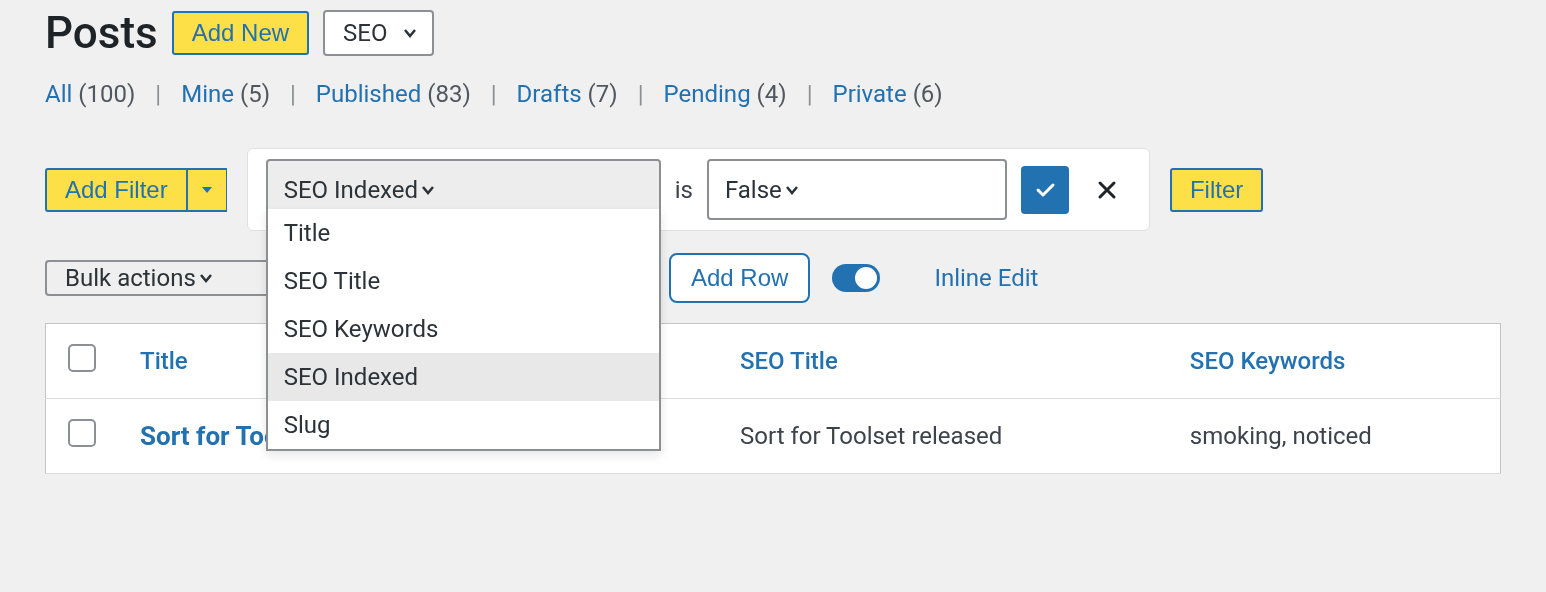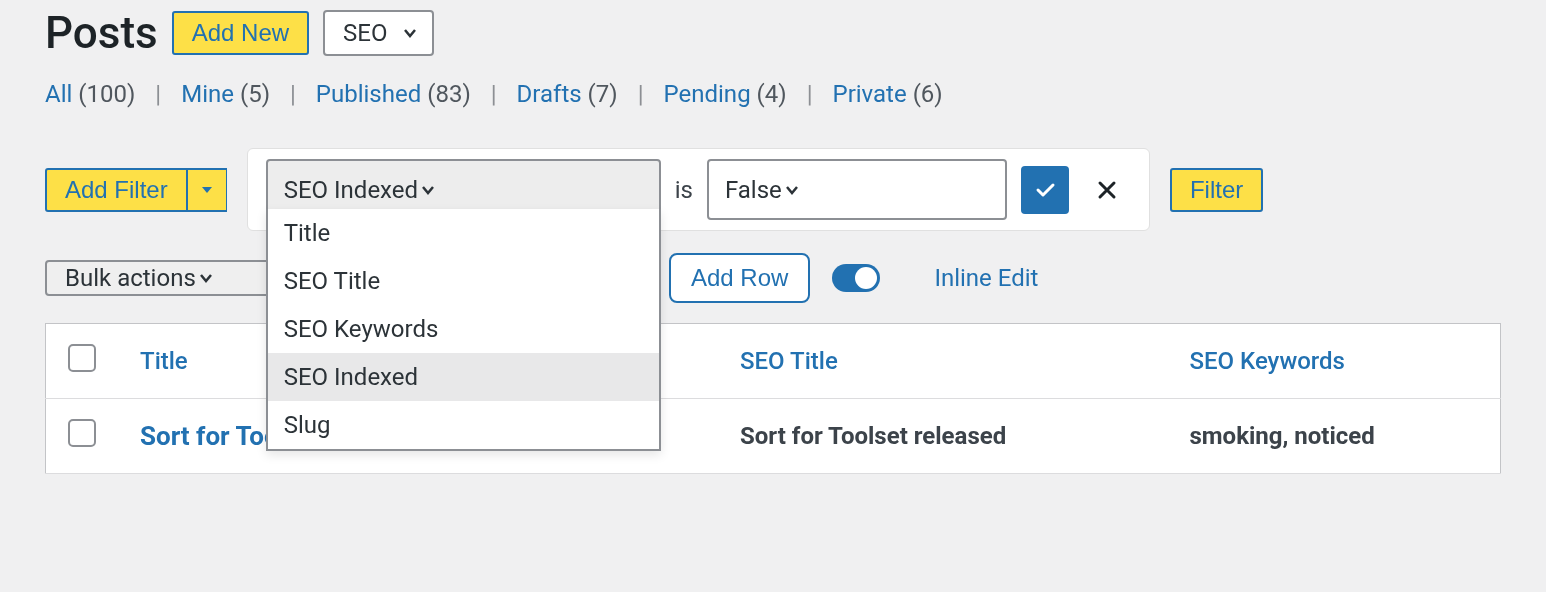--- a/index.html
+++ b/index.html
@@ -216,21 +216,21 @@
     border-radius:5px;
     display:inline-block;
     background:#fff;
   }
   .cell-title a {
     color:#2271b1;
     font-weight:700;
     text-decoration:none;
     font-size:26px;
   }
-  .cell-value { color:#3c434a;font-weight:bold; }
+  .cell-value { color:#3c434a; }
   .col-title-h{color:#2271b1;}
 </style>
 </head>
 <body>
 
 <div class="wrap">
   <div class="header">
     <h1 class="page-title">Posts</h1>
     <button class="btn btn-add-new">Add New</button>
     <div class="select-wrap">

